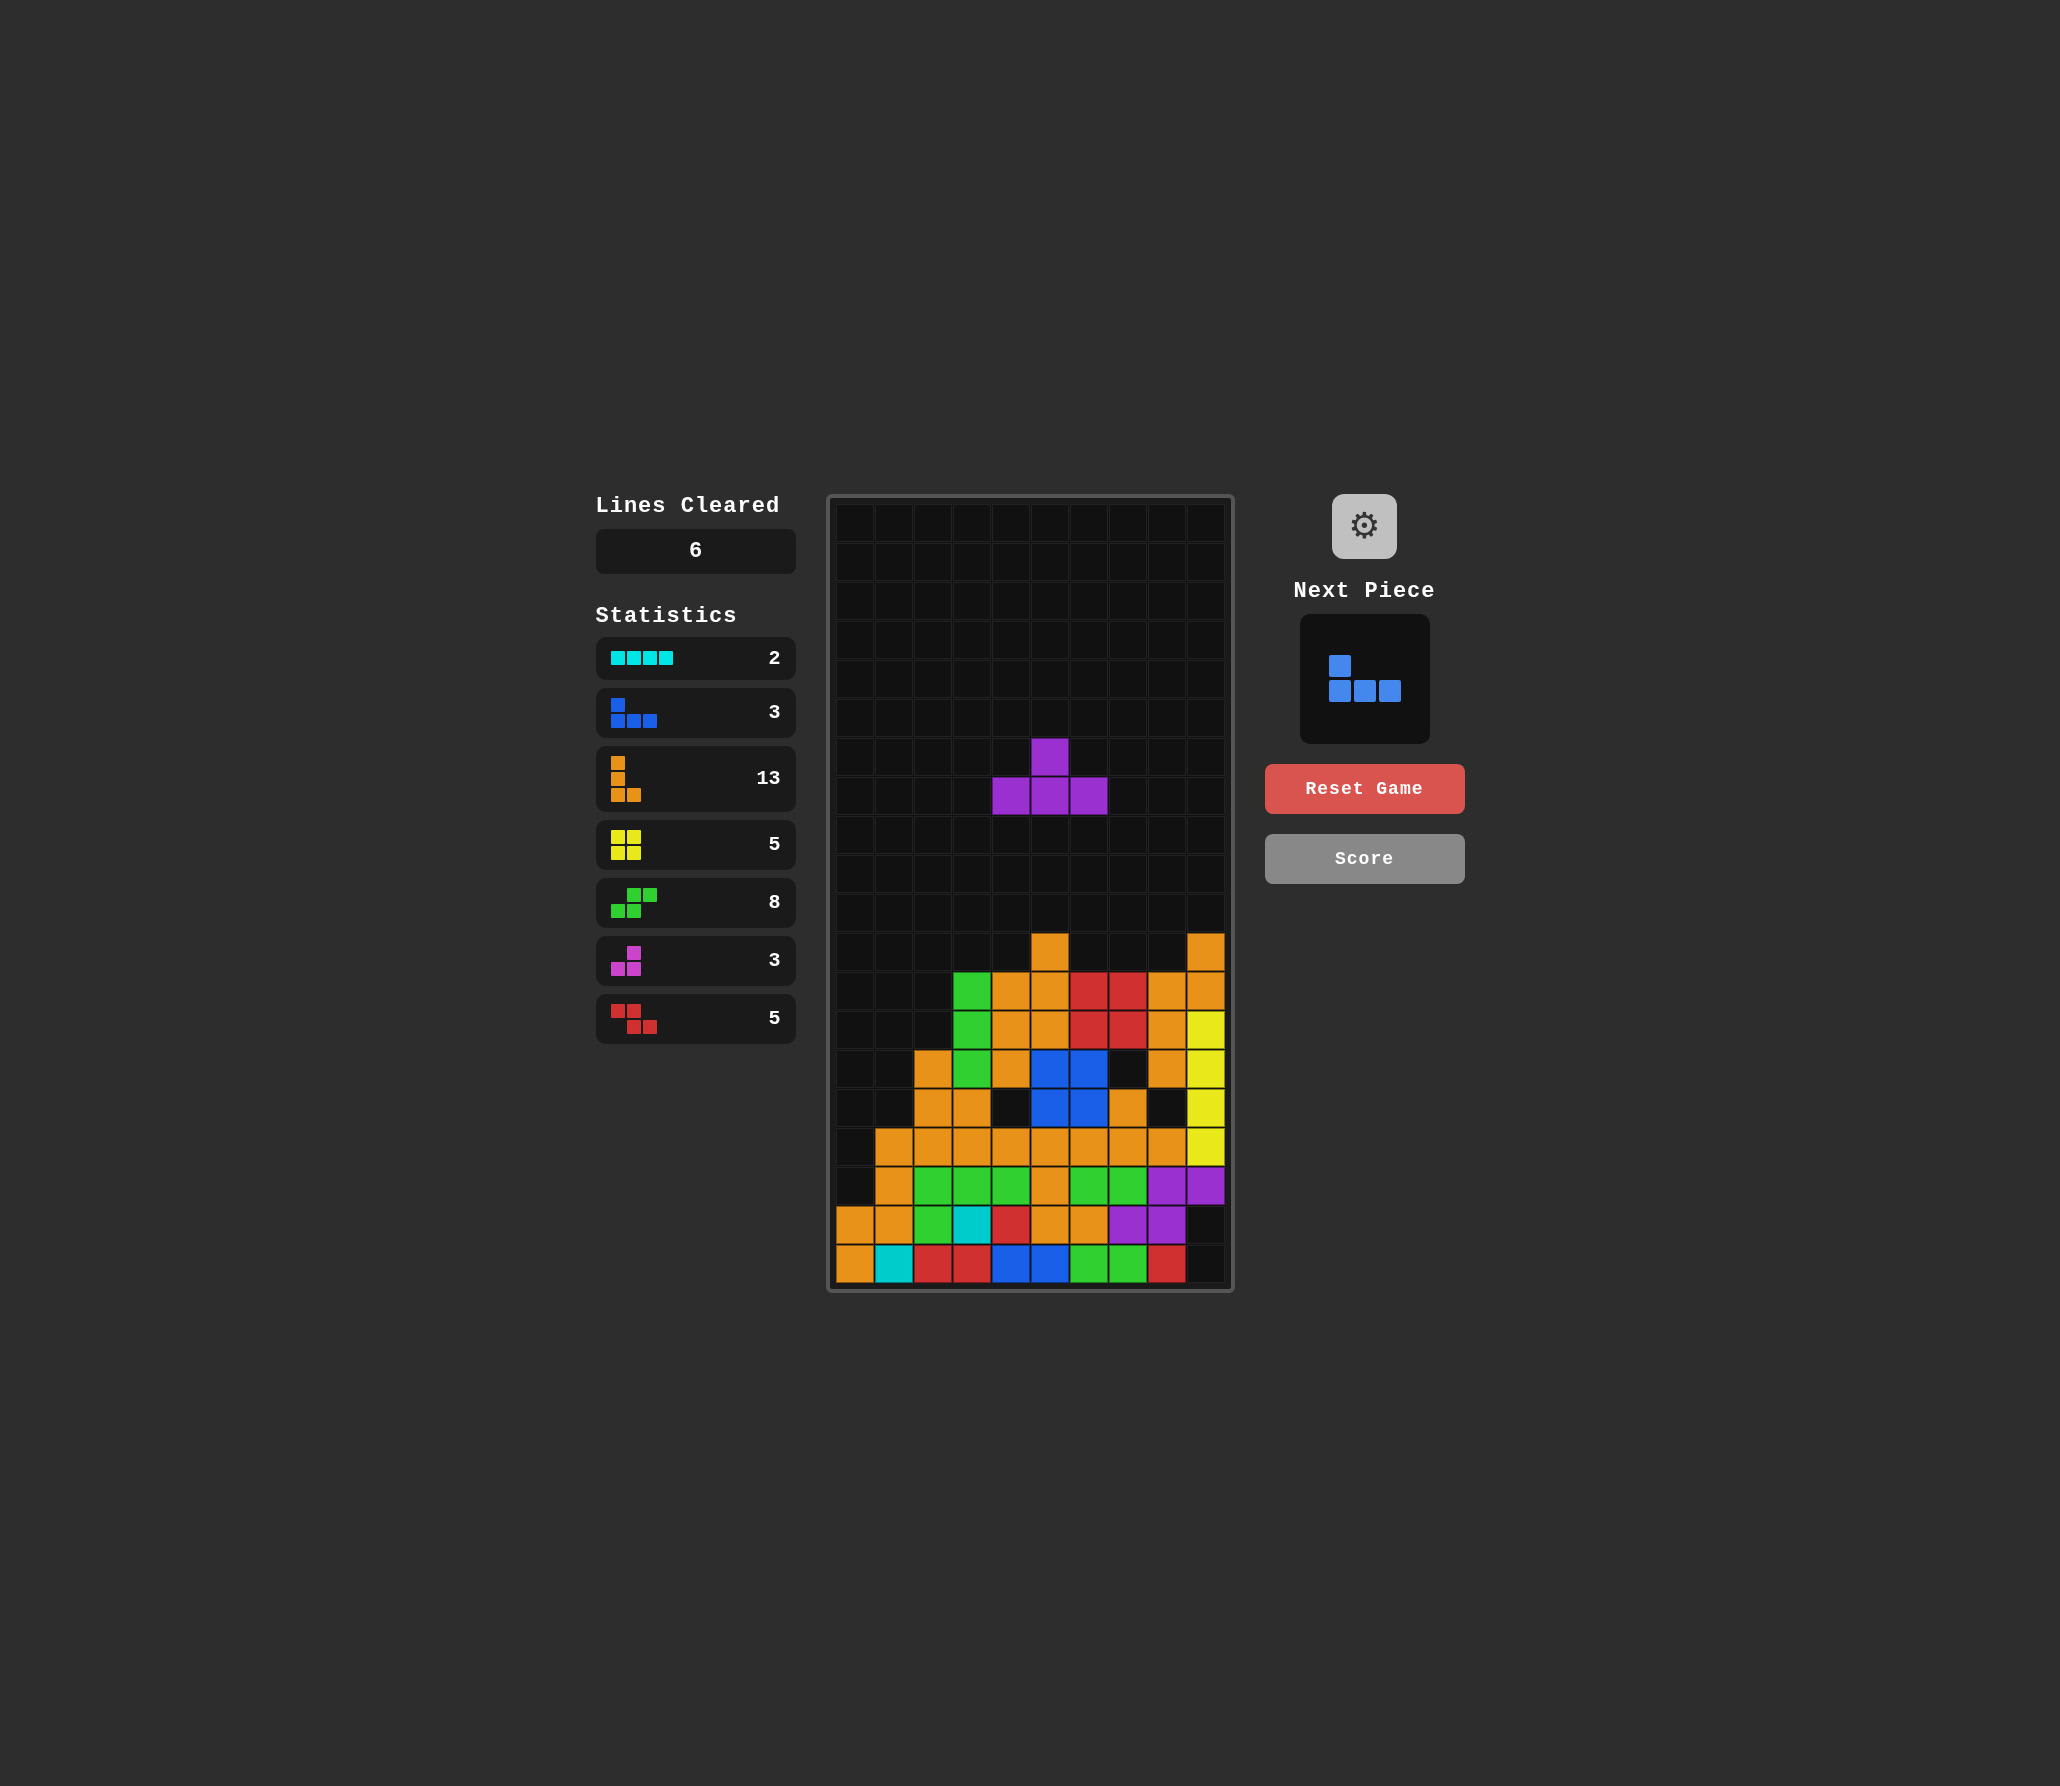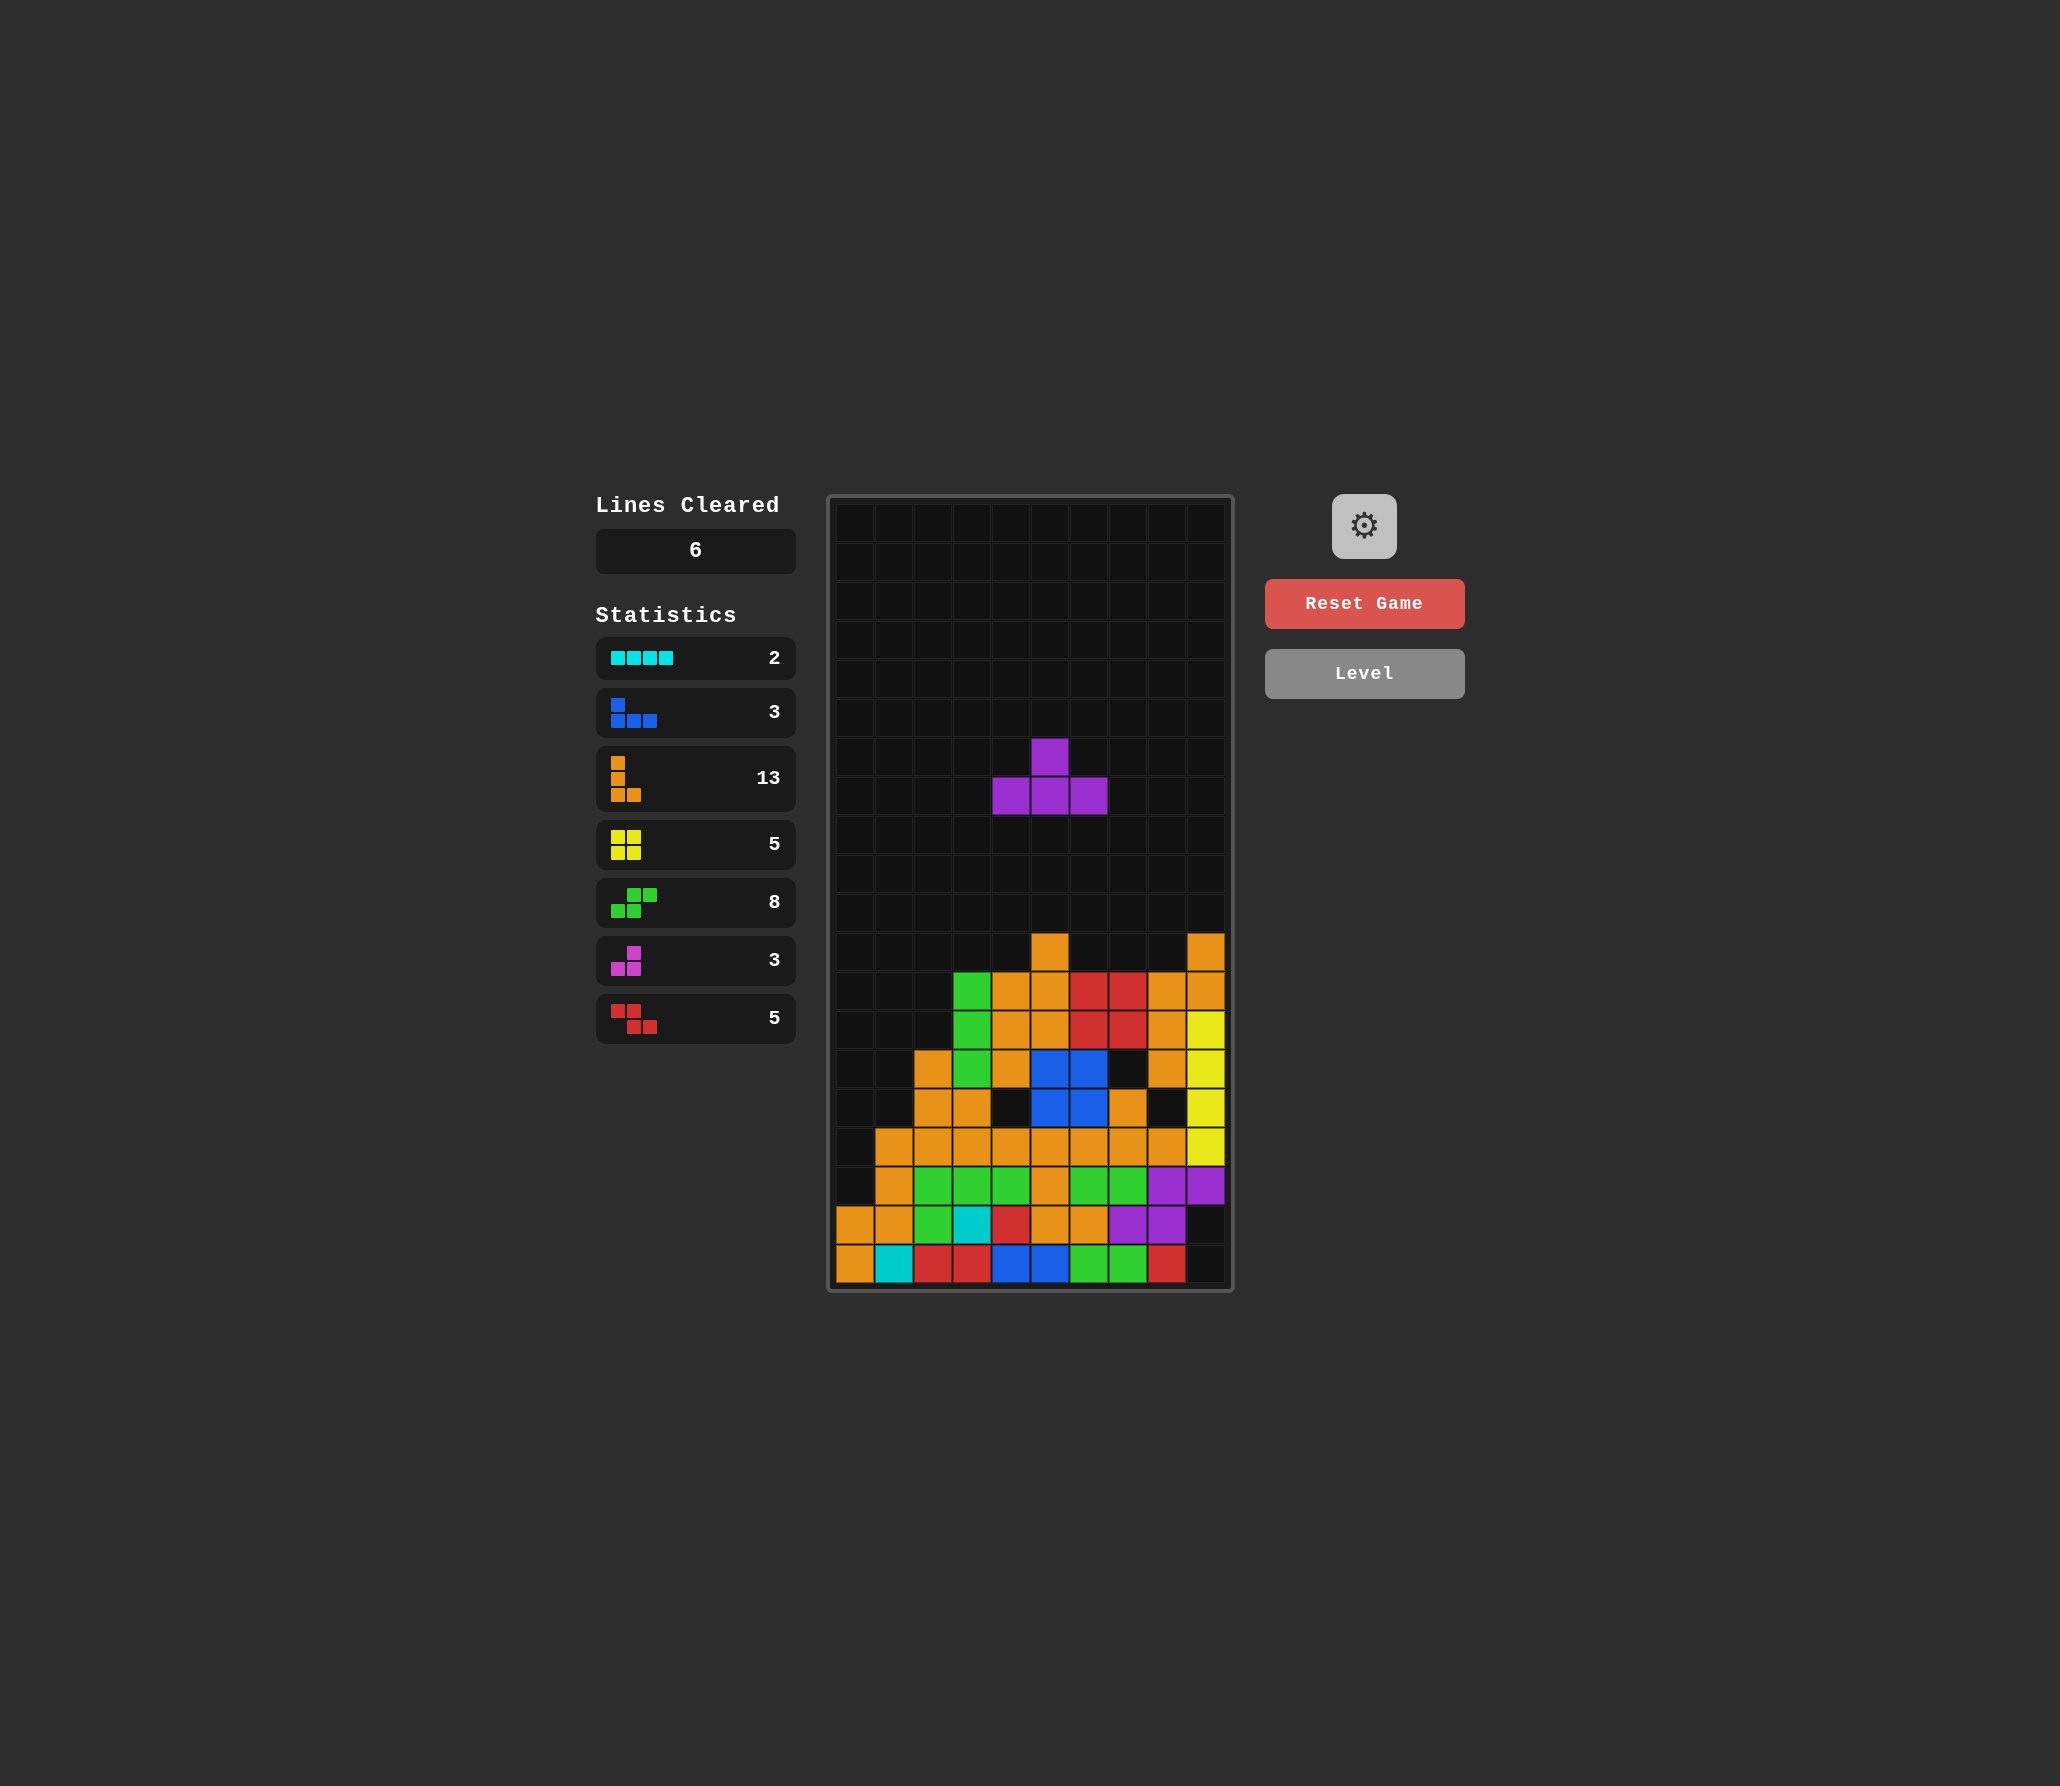--- a/index.html
+++ b/index.html
@@ -520,18 +520,32 @@
       </div>
   </div>
 
   <div class="right-panel">
     <button class="settings-btn">
       <span class="gear-icon">⚙</span>
     </button>
 
 
 
+    <div class="next-piece-section">
+      <span class="right-label">Next Piece</span>
+      <div class="next-piece-box">
+
+        <div class="next-piece-grid">
+          <div class="np-cell filled c-lt-blue"></div>
+          <div class="np-cell"></div>
+          <div class="np-cell"></div>
+          <div class="np-cell filled c-lt-blue"></div>
+          <div class="np-cell filled c-lt-blue"></div>
+          <div class="np-cell filled c-lt-blue"></div>
+        </div>
+      </div>
+    </div>
 
     <button class="reset-btn">Reset Game</button>
-    <button class="pause-btn">Level</button>
+    <button class="pause-btn">Score</button>
   </div>
 
 </div>
 
 </body></html>

